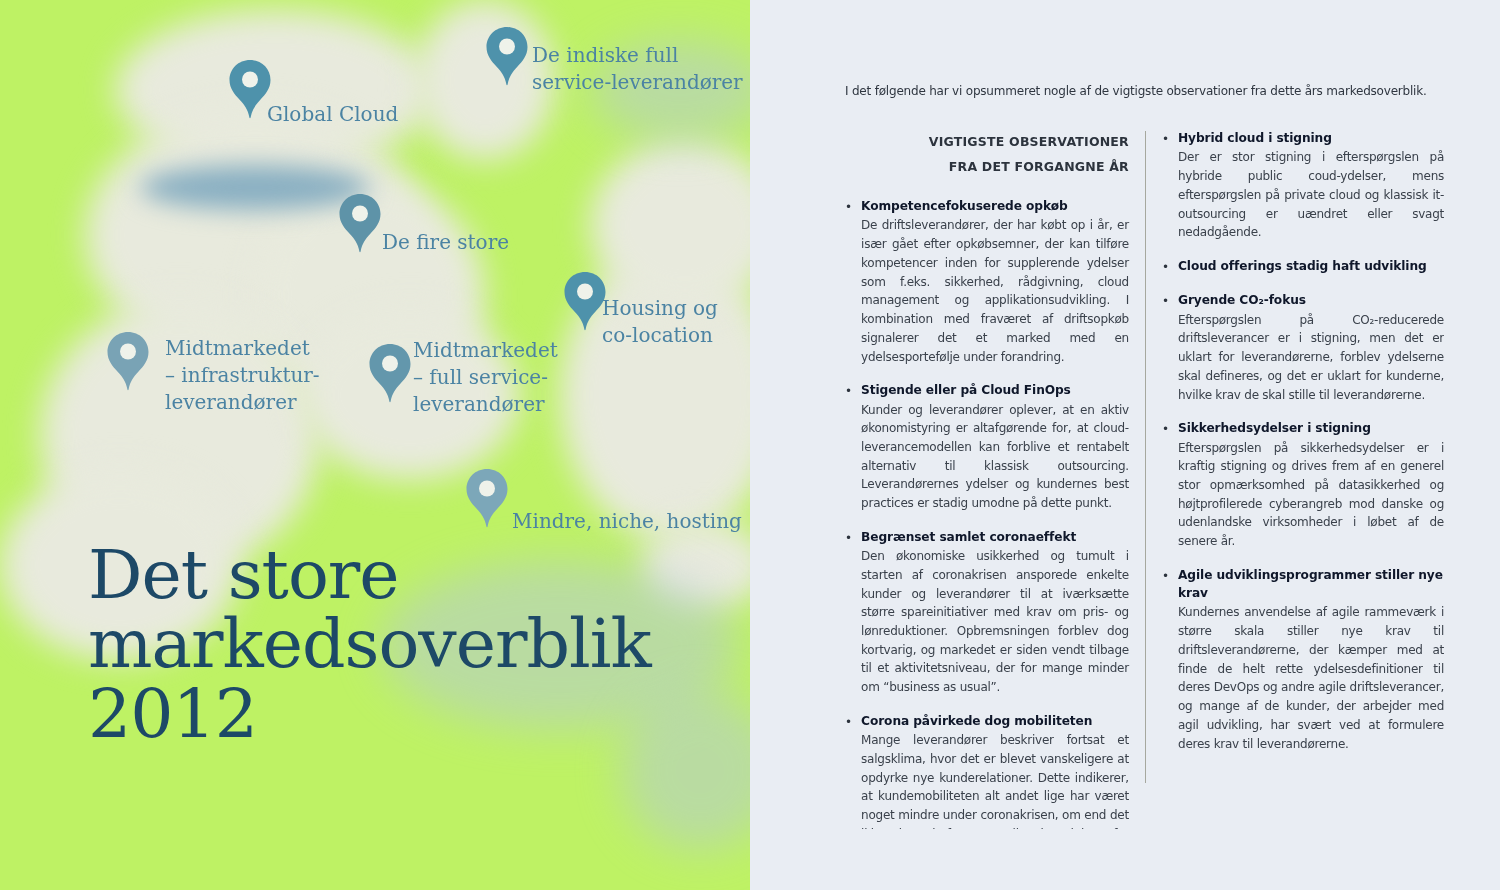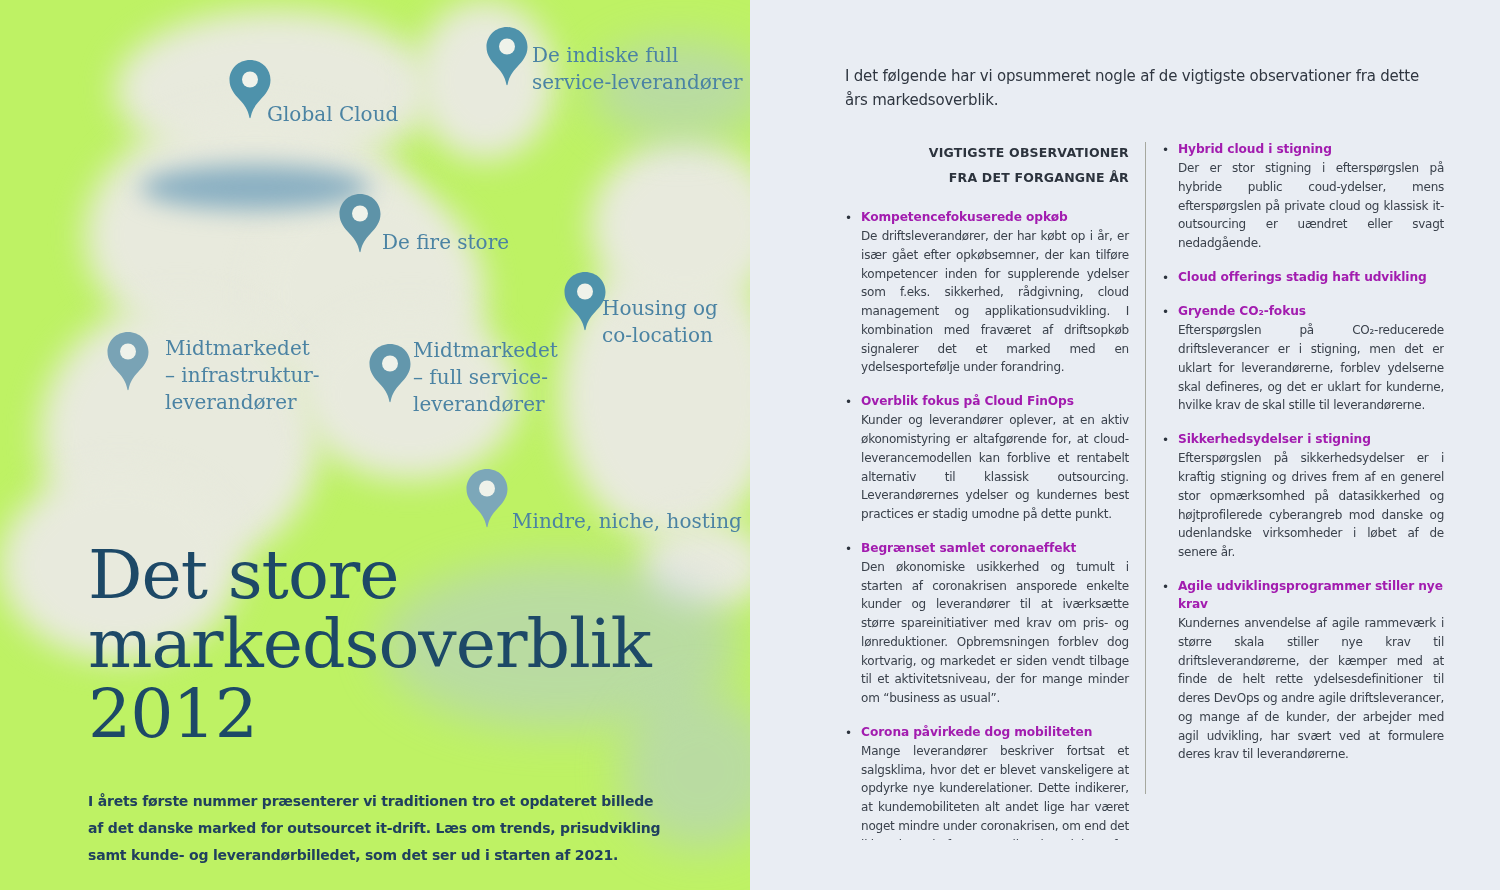--- a/index.html
+++ b/index.html
@@ -43,37 +43,37 @@
   .page-right{
     position:relative;width:750px;height:890px;flex:0 0 750px;
     background:#E9EDF3;box-sizing:border-box;
     padding:56px 56px 0 95px;
   }
   .overview-title{
     margin:0;font-family:"DejaVu Serif","Liberation Serif",serif;
     font-weight:500;font-size:40px;line-height:1.1;color:#14597F;letter-spacing:.2px;
   }
   .overview-intro{
-    margin:8px 0 0;font-size:15px;line-height:1.6;color:#2F3640;letter-spacing:-.2px;
+    margin:26px 0 0;font-size:12px;line-height:1.6;color:#2F3640;letter-spacing:-.2px;
   }
   .columns{display:flex;margin-top:28px;align-items:stretch;max-height:700px;overflow:hidden;}
   .col{box-sizing:border-box;}
   .col-1{width:302px;}
   .col-2{width:300px;}
   .vdivider{width:1px;background:#A6A89E;margin:2px 16px 46px 16px;flex:0 0 1px;}
   .section-header{
     margin:0 0 18px;font-size:12.5px;font-weight:bold;letter-spacing:.2px;
     line-height:2.0;color:#2C333D;white-space:pre-line;text-align:right;
   }
   .item{display:flex;gap:9px;margin-bottom:15px;}
   .item .bullet{flex:0 0 auto;font-size:12px;line-height:1.55;color:#2C333D;transform:translateY(1px);}
   .item-content{flex:1;min-width:0;}
   .item-heading{
     margin:0 0 1px;font-size:12.2px;font-weight:bold;line-height:1.5;
-    letter-spacing:-.1px;color:#a21caf;
+    letter-spacing:-.1px;color:#0f172a;
   }
   .item-body{
     margin:0;font-size:12px;line-height:1.56;letter-spacing:-.25px;
     color:#3A414B;text-align:justify;
   }
 </style>
 </head>
 <body>
 
 <div class="spread">
@@ -155,23 +155,20 @@
           <path fill="#7CA7B9" d="M22 1C10.4 1 1.5 9.8 1.5 21c0 8.6 5.1 14.2 10.4 20 4.3 4.7 8.1 9.6 9.5 17.5.2 1.1 1 1.1 1.2 0 1.4-7.9 5.2-12.8 9.5-17.5C37.4 35.2 42.5 29.6 42.5 21 42.5 9.8 33.6 1 22 1Z"></path>
           <circle fill="#EFF2EA" cx="22" cy="20.5" r="8"></circle>
         </svg>
         <div class="pin-label" style="left:47px;top:40px;">Mindre, niche, hosting</div>
       </div>
     </div>
 
     <h1 class="cover-title">Det store
 markedsoverblik
 2012</h1>
-    <p class="cover-intro">I årets første nummer præsenterer vi traditionen tro et opdateret billede
-af det danske marked for outsourcet it-drift. Læs om trends, prisudvikling
-samt kunde- og leverandørbilledet, som det ser ud i starten af 2021.</p>
   </section>
 
   <section class="page-right">
     <p class="overview-intro">I det følgende har vi opsummeret nogle af de vigtigste observationer fra dette års markedsoverblik.</p>
 
     <div class="columns">
 
       <div class="col col-1">
         <h3 class="section-header">VIGTIGSTE OBSERVATIONER
 FRA DET FORGANGNE ÅR</h3>
@@ -180,21 +177,21 @@
           <span class="bullet">•</span>
           <div class="item-content">
             <h4 class="item-heading">Kompetencefokuserede opkøb</h4>
             <p class="item-body">De driftsleverandører, der har købt op i år, er især gået efter opkøbsemner, der kan tilføre kompetencer inden for supplerende ydelser som f.eks. sikkerhed, rådgivning, cloud management og applikationsudvikling. I kombination med fraværet af driftsopkøb signalerer det et marked med en ydelsesportefølje under forandring.</p>
           </div>
         </div>
 
         <div class="item">
           <span class="bullet">•</span>
           <div class="item-content">
-            <h4 class="item-heading">Overblik fokus på Cloud FinOps</h4>
+            <h4 class="item-heading">Stigende eller på Cloud FinOps</h4>
             <p class="item-body">Kunder og leverandører oplever, at en aktiv økonomistyring er altafgørende for, at cloud-leverancemodellen kan forblive et rentabelt alternativ til klassisk outsourcing. Leverandørernes ydelser og kundernes best practices er stadig umodne på dette punkt.</p>
           </div>
         </div>
 
         <div class="item">
           <span class="bullet">•</span>
           <div class="item-content">
             <h4 class="item-heading">Begrænset samlet coronaeffekt</h4>
             <p class="item-body">Den økonomiske usikkerhed og tumult i starten af coronakrisen ansporede enkelte kunder og leverandører til at iværksætte større spareinitiativer med krav om pris- og lønreduktioner. Opbremsningen forblev dog kortvarig, og markedet er siden vendt tilbage til et aktivitetsniveau, der for mange minder om “business as usual”.</p>
           </div>

